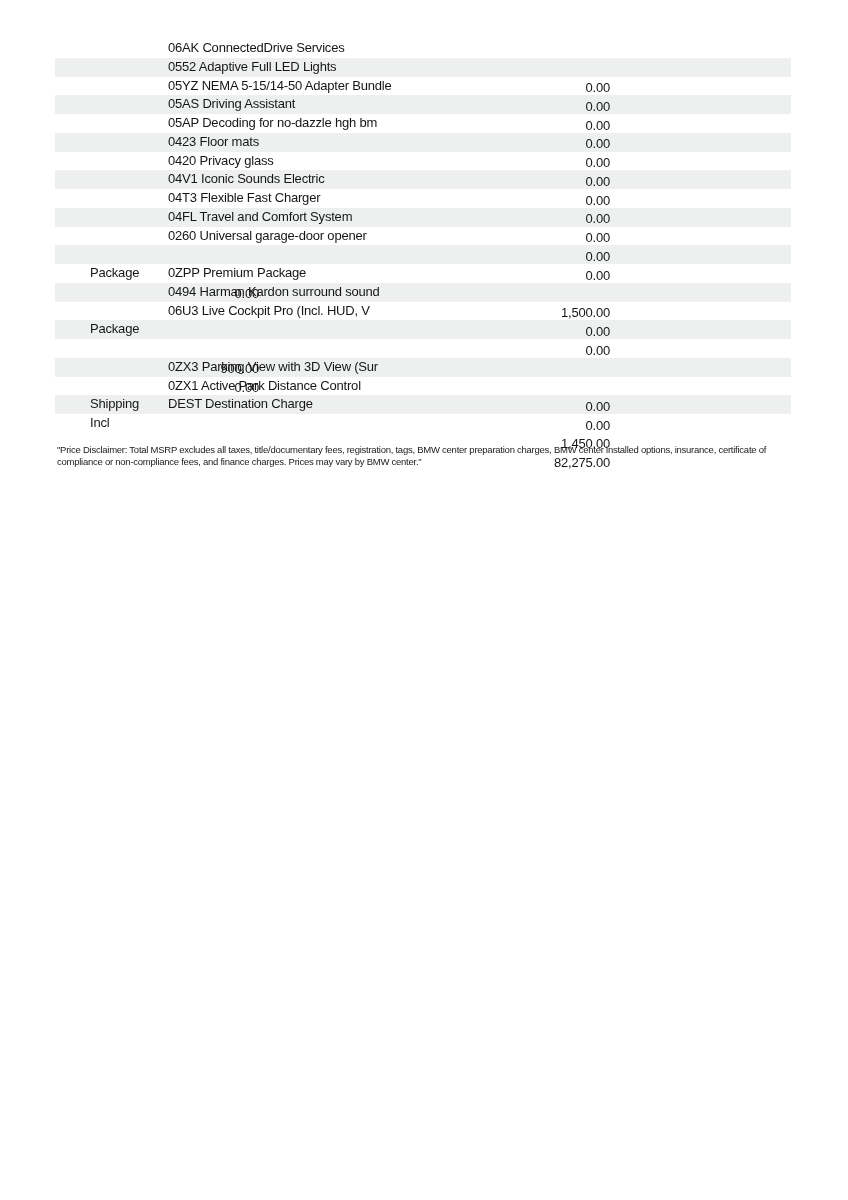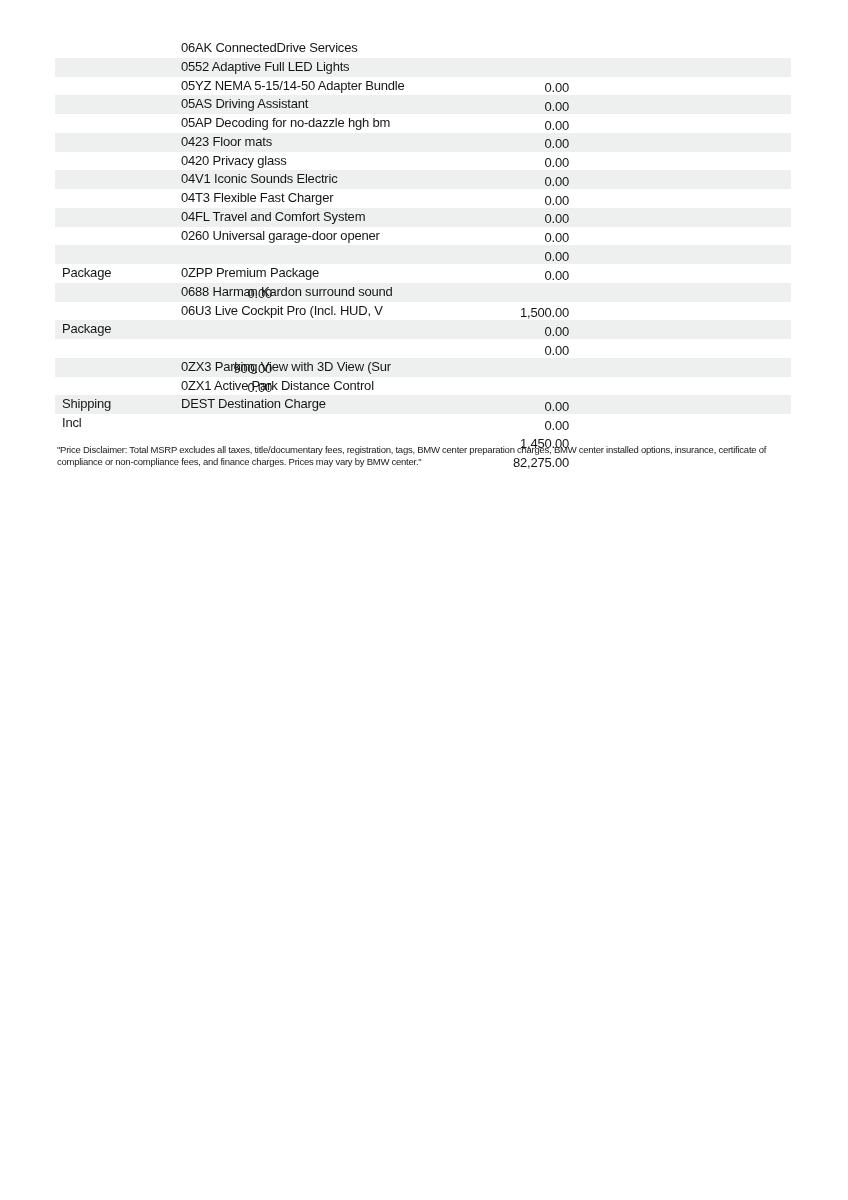--- a/index.html
+++ b/index.html
@@ -20,24 +20,23 @@
     left: 55px;
     width: 736px;
   }
   .trow {
     display: flex;
     height: 18.75px;
     line-height: 18.75px;
     font-size: 13px;
     letter-spacing: -0.2px;
     white-space: nowrap;
-    gap: 41px;
   }
   .trow:nth-child(even) { background: var(--stripe); }
-  .c1 { width: 85px; padding-left: 7px; flex: none; }
+  .c1 { width: 85px; padding-left: 7px; flex: none; margin-left: 28px; }
   .c2 { flex: 1; overflow: hidden; }
   .c3 { width: 91px; flex: none; text-align: right; margin-top: 40px; }
   .c4 { width: 181px; flex: none; }
   .disclaimer {
     position: absolute;
     top: 444px;
     left: 57px;
     width: 736px;
     font-size: 9.5px;
     line-height: 11.5px;
@@ -121,21 +120,21 @@
       <div class="c4"></div>
     </div>
     <div class="trow">
       <div class="c1">Package</div>
       <div class="c2">0ZPP Premium Package</div>
       <div class="c3">1,500.00</div>
       <div class="c4"></div>
     </div>
     <div class="trow">
       <div class="c1"></div>
-      <div class="c2">0688 Harman Kardon surround sound</div>
+      <div class="c2">0494 Harman Kardon surround sound</div>
       <div class="c3">0.00</div>
       <div class="c4"></div>
     </div>
     <div class="trow">
       <div class="c1"></div>
       <div class="c2">06U3 Live Cockpit Pro (Incl. HUD, V</div>
       <div class="c3">0.00</div>
       <div class="c4"></div>
     </div>
     <div class="trow">

